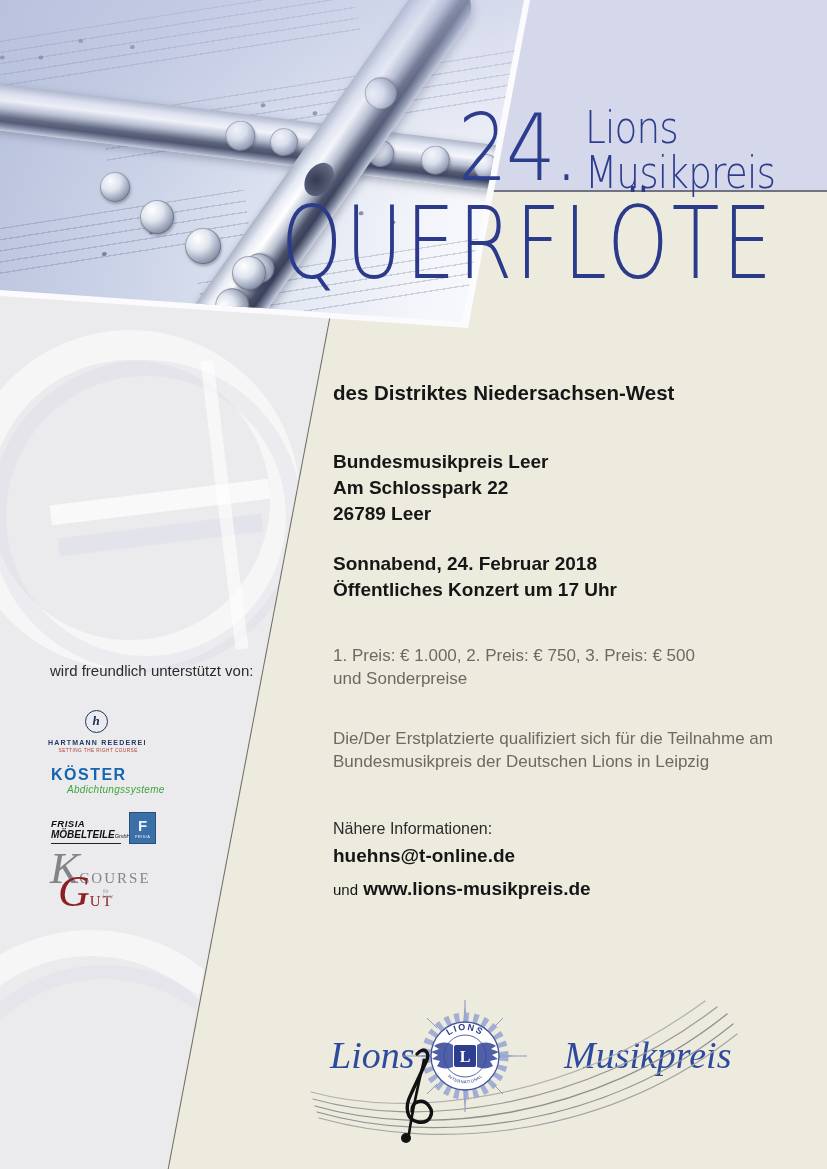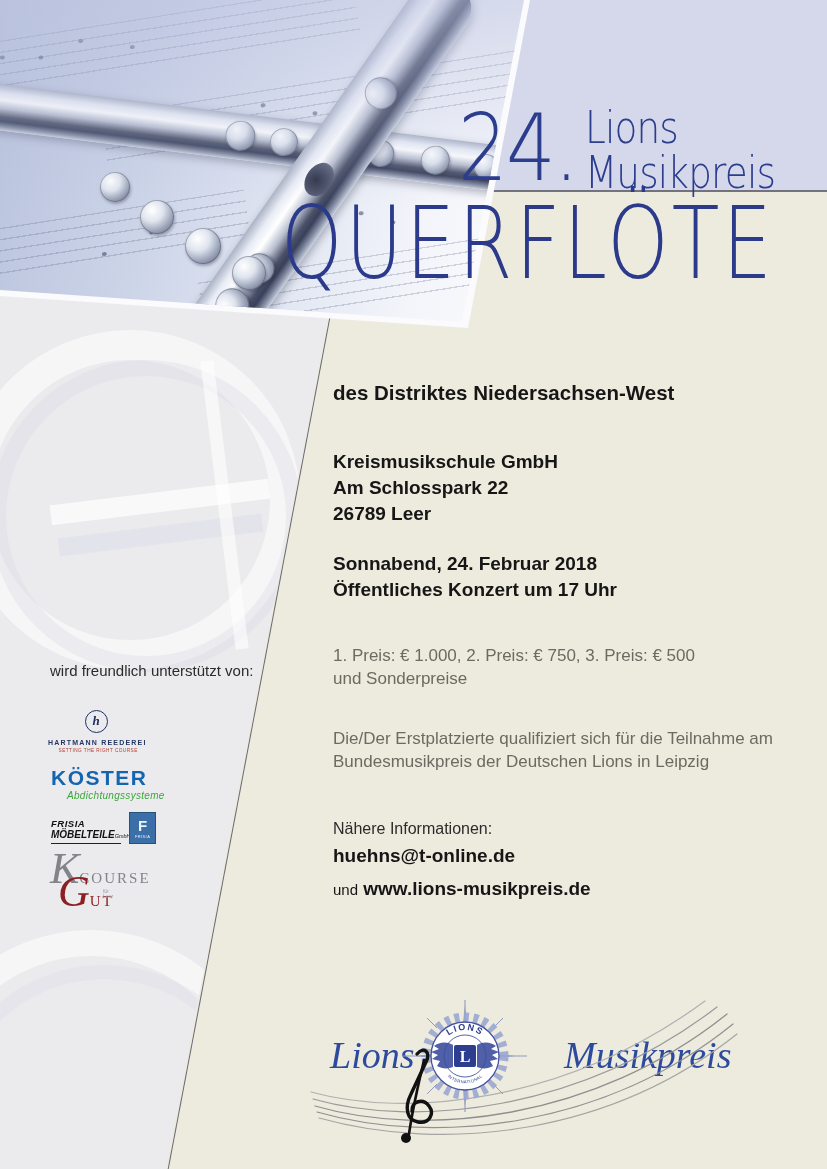--- a/index.html
+++ b/index.html
@@ -65,21 +65,21 @@
 
   .support-text{position:absolute;left:50px;top:661px;font-size:15px;line-height:20px;color:#2b2b2b;z-index:3;}
 
   
   .logo-hartmann{position:absolute;left:48px;top:710px;width:96px;z-index:3;text-align:center;}
   .hr-circle{width:21px;height:21px;border:1.5px solid #1d3160;border-radius:50%;margin:0 auto;
     font-family:"Liberation Serif",serif;font-style:italic;font-weight:bold;font-size:13px;color:#1d3160;line-height:20px;}
   .hr-name{margin-top:6px;font-size:7px;font-weight:bold;letter-spacing:1.2px;color:#243764;white-space:nowrap;}
   .hr-tag{margin-top:2px;font-size:6px;letter-spacing:.6px;color:#b23a2e;white-space:nowrap;transform:scale(.78);transform-origin:center top;}
   .logo-koester{position:absolute;left:51px;top:766px;z-index:3;}
-  .k-name{font-size:21px;font-weight:bold;letter-spacing:1.5px;color:#1465af;}
+  .k-name{font-size:16px;font-weight:bold;letter-spacing:1.5px;color:#1465af;}
   .k-sub{margin:0 0 0 16px;font-size:10px;font-style:italic;color:#3ea53c;letter-spacing:.3px;}
   .logo-frisia{position:absolute;left:51px;top:812px;z-index:3;display:flex;align-items:flex-end;}
   .fr-text{width:72px;}
   .fr-l1{font-size:9.5px;font-weight:bold;font-style:italic;color:#111;letter-spacing:.5px;}
   .fr-l2{font-size:10px;font-weight:bold;font-style:italic;color:#111;white-space:nowrap;}
   .fr-gmbh{font-size:5.5px;font-weight:normal;}
   .fr-rule{margin-top:3px;width:70px;border-bottom:1.5px solid #222;}
   .fr-box{margin-left:6px;width:25px;height:30px;background:#3a6fa8;border:1px solid #27517d;
     display:flex;flex-direction:column;align-items:center;justify-content:center;}
   .fr-f{color:#eaf1fa;font-weight:bold;font-size:15px;line-height:15px;}
@@ -207,21 +207,21 @@
         <div>für</div>
         <div>Leer</div>
       </div>
     </div>
   </div>
   <div class="edge-line"></div>
 
   <div class="main-col">
     <div class="district">des Distriktes Niedersachsen-West</div>
     <div class="blk venue">
-      <div>Kreismusikschule GmbH</div>
+      <div>Bundesmusikpreis Leer</div>
       <div>Am Schlosspark 22</div>
       <div>26789 Leer</div>
     </div>
     <div class="blk event">
       <div>Sonnabend, 24. Februar 2018</div>
       <div>Öffentliches Konzert um 17 Uhr</div>
     </div>
     <div class="gray-blk prizes">
       <div>1. Preis: € 1.000, 2. Preis: € 750, 3. Preis: € 500</div>
       <div>und Sonderpreise</div>

